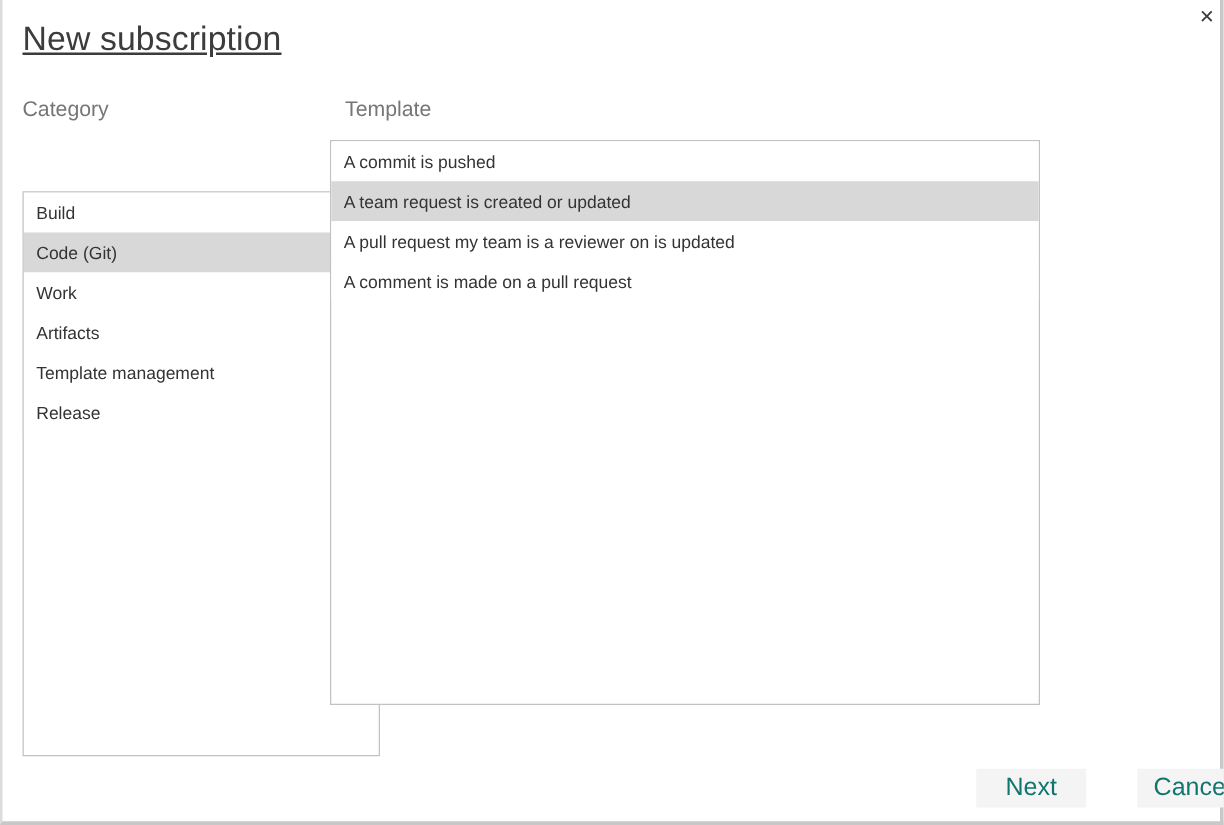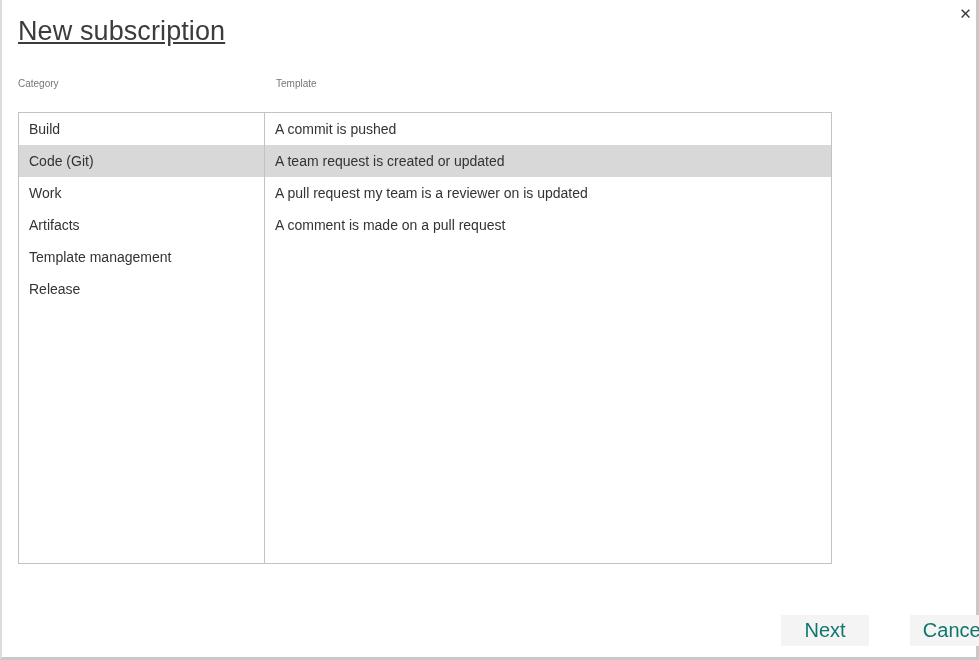--- a/index.html
+++ b/index.html
@@ -52,39 +52,39 @@
     font-weight: 300;
     color: #3c3c3c;
     letter-spacing: 0.1px;
     white-space: nowrap;
     text-decoration: underline;
   }
 
   
   .field-label {
     position: absolute;
-    font-size: 10px;
+    font-size: 17px;
     color: #767676;
     font-weight: 400;
     white-space: nowrap;
   }
   #category-label { left: 16px;  top: 78px; }
   #template-label { left: 274px; top: 78px; }
 
   
   .listbox {
     position: absolute;
     box-sizing: border-box;
     background: #ffffff;
     border: 1px solid #c2c2c2;
     overflow: hidden;
     top: 112px;
     height: 452px;
   }
-  #category-list { left: 16px;  width: 286px; }
+  #category-list { left: 16px;  width: 286px; margin-top: 41px; }
   #template-list { left: 262px; width: 568px; }
 
   .list-item {
     box-sizing: border-box;
     height: 32px;
     display: flex;
     align-items: center;
     padding-left: 10px;
     font-size: 14px;
     color: #333333;

